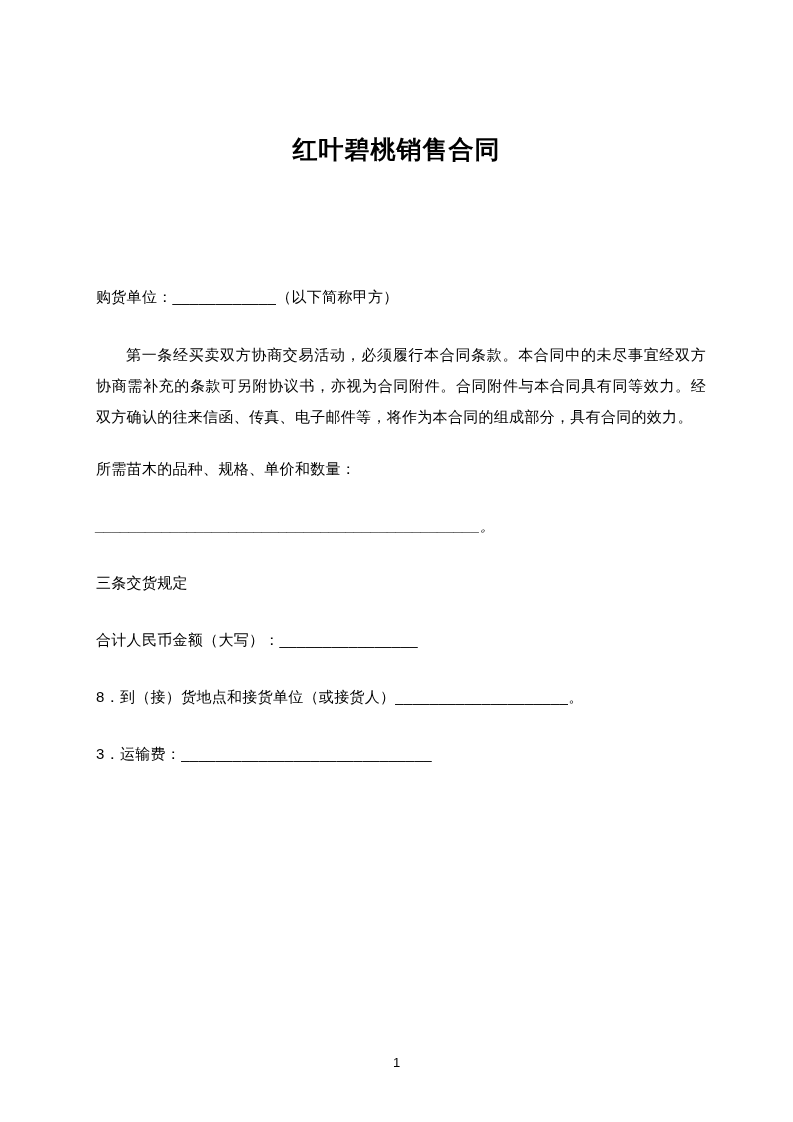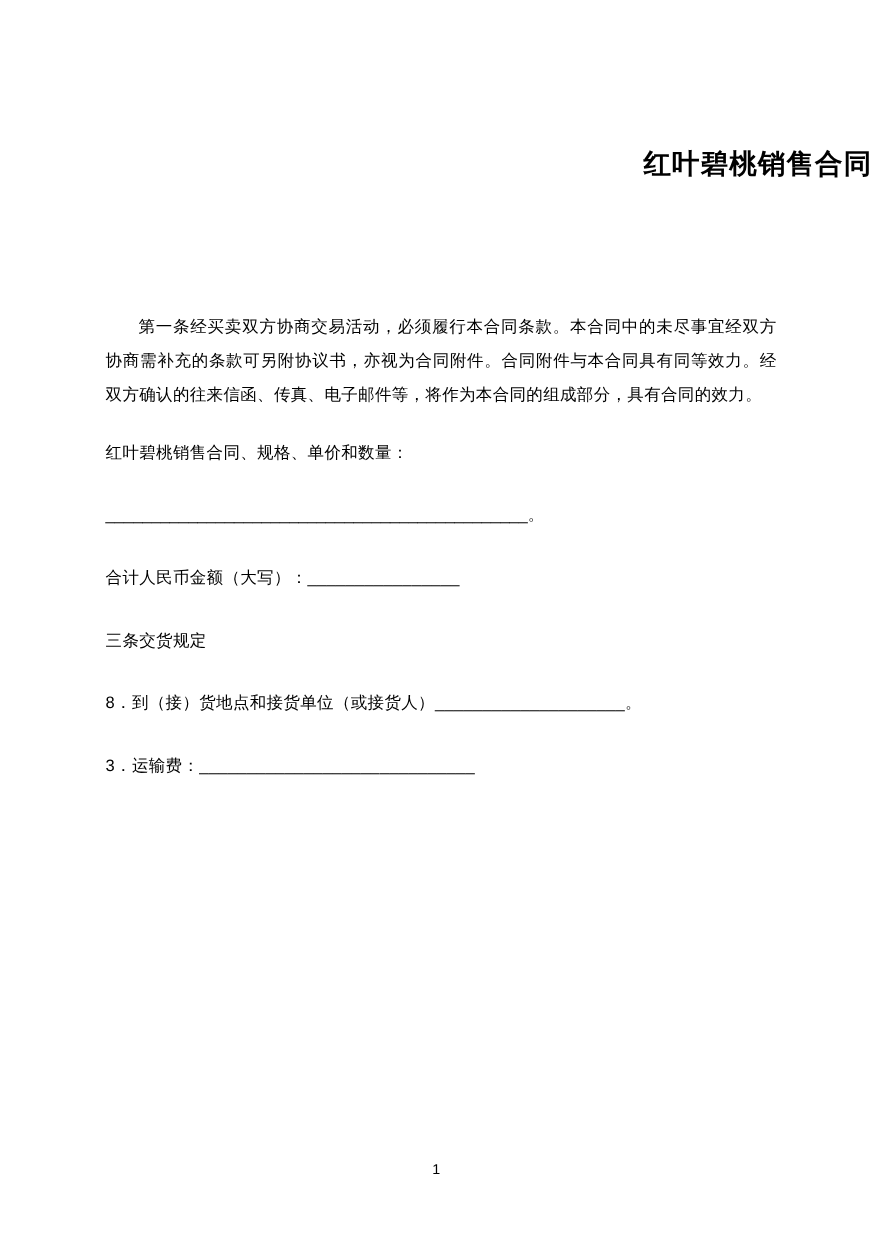--- a/index.html
+++ b/index.html
@@ -20,21 +20,21 @@
     top: 0; left: 0;
     width: 793px;
     height: 1122px;
     background: #ffffff;
   }
   .doc-title {
     position: absolute;
     top: 132px;
     left: 0;
     width: 793px;
-    text-align: right;
+    text-align: center;
     font-size: 25px;
     font-weight: bold;
     letter-spacing: 1px;
     line-height: 34px;
   }
   .body-area {
     position: absolute;
     top: 282px;
     left: 96px;
     width: 610px;
@@ -48,42 +48,44 @@
   }
   .para.indent {
     text-indent: 2em;
   }
   .para.block {
     margin-bottom: 22px;
     line-height: 31px;
   }
   .blank-line {
     letter-spacing: 0;
+    font-style: italic;
   }
   .page-number {
     position: absolute;
     top: 1055px;
     left: 0;
     width: 793px;
     text-align: center;
     font-size: 13px;
   }
 </style>
 </head>
 <body>
 
 <div class="page">
 
   <div class="doc-title">红叶碧桃销售合同</div>
 
   <div class="body-area">
+    <p class="para plain">购货单位：____________（以下简称甲方）</p>
     <p class="para indent block">第一条经买卖双方协商交易活动，必须履行本合同条款。本合同中的未尽事宜经双方协商需补充的条款可另附协议书，亦视为合同附件。合同附件与本合同具有同等效力。经双方确认的往来信函、传真、电子邮件等，将作为本合同的组成部分，具有合同的效力。</p>
-    <p class="para plain">红叶碧桃销售合同、规格、单价和数量：</p>
+    <p class="para plain">所需苗木的品种、规格、单价和数量：</p>
     <p class="para plain blank-line">______________________________________________。</p>
+    <p class="para plain">三条交货规定</p>
     <p class="para plain">合计人民币金额（大写）：________________</p>
-    <p class="para plain">三条交货规定</p>
     <p class="para plain">8．到（接）货地点和接货单位（或接货人）____________________。</p>
     <p class="para plain">3．运输费：_____________________________</p>
   </div>
 
   <div class="page-number">1</div>
 
 </div>
 
 </body></html>

